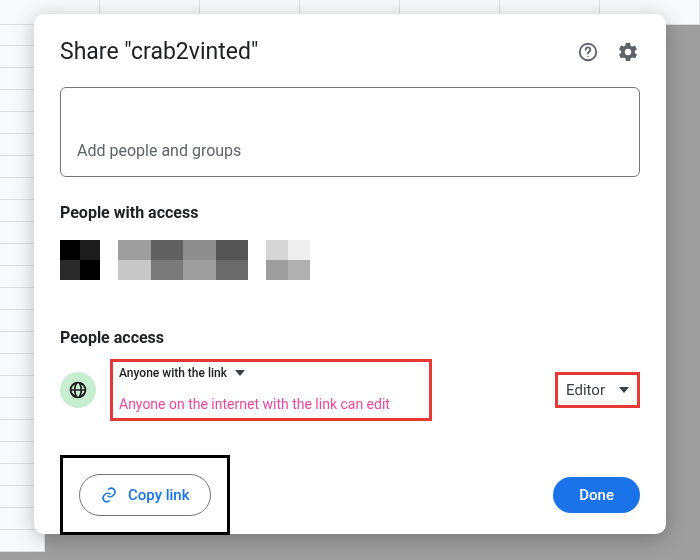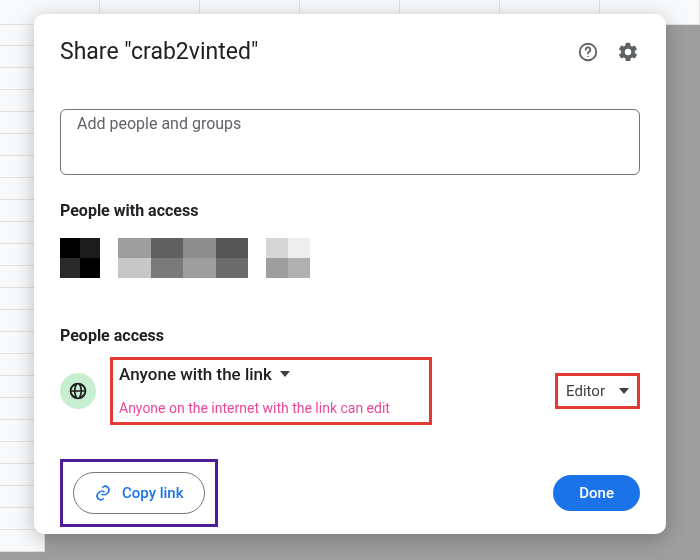--- a/index.html
+++ b/index.html
@@ -69,27 +69,27 @@
     height: 24px;
     display: flex;
     align-items: center;
     justify-content: center;
     cursor: pointer;
     color: #5f6368;
   }
   .icon-btn svg { width: 22px; height: 22px; }
 
   .input-box {
-    margin-top: 44px;
+    margin-top: 22px;
     border: 1px solid #757575;
     border-radius: 6px;
     height: 56px;
     display: flex;
-    align-items: flex-start;
-    padding: 4px 16px;
+    align-items: flex-end;
+    padding: 16px 16px;
     color: #5f6368;
     font-size: 16px;
     cursor: text;
   }
 
   .section-h {
     font-size: 16px;
     color: #202124;
     margin-top: 26px;
     font-weight: 700;
@@ -139,21 +139,21 @@
   .red-box-a {
     border: 3px solid #e53935;
     padding: 4px 10px 6px 6px;
     display: inline-block;
     min-width: 300px;
   }
   .link-scope {
     display: flex;
     align-items: center;
     gap: 8px;
-    font-size: 17px;
+    font-size: 12px;
     color: #202124;
     font-weight: 500;
     cursor: pointer;
   }
   .desc {
     font-size: 14px;
     color: #ec4899;
     margin-top: 16px;
   }
   .caret {
@@ -174,22 +174,22 @@
     cursor: pointer;
     margin-left: auto;
   }
 
   .footer {
     margin-top: 34px;
     display: flex;
     align-items: center;
   }
   .red-box-c {
-    border: 3px solid #4c1d95;
-    padding: 10px;
+    border: 3px solid #000000;
+    padding: 16px;
     display: inline-block;
   }
   .copy-btn {
     border: 1px solid #747775;
     border-radius: 22px;
     height: 40px;
     padding: 0 20px;
     display: flex;
     align-items: center;
     gap: 10px;

